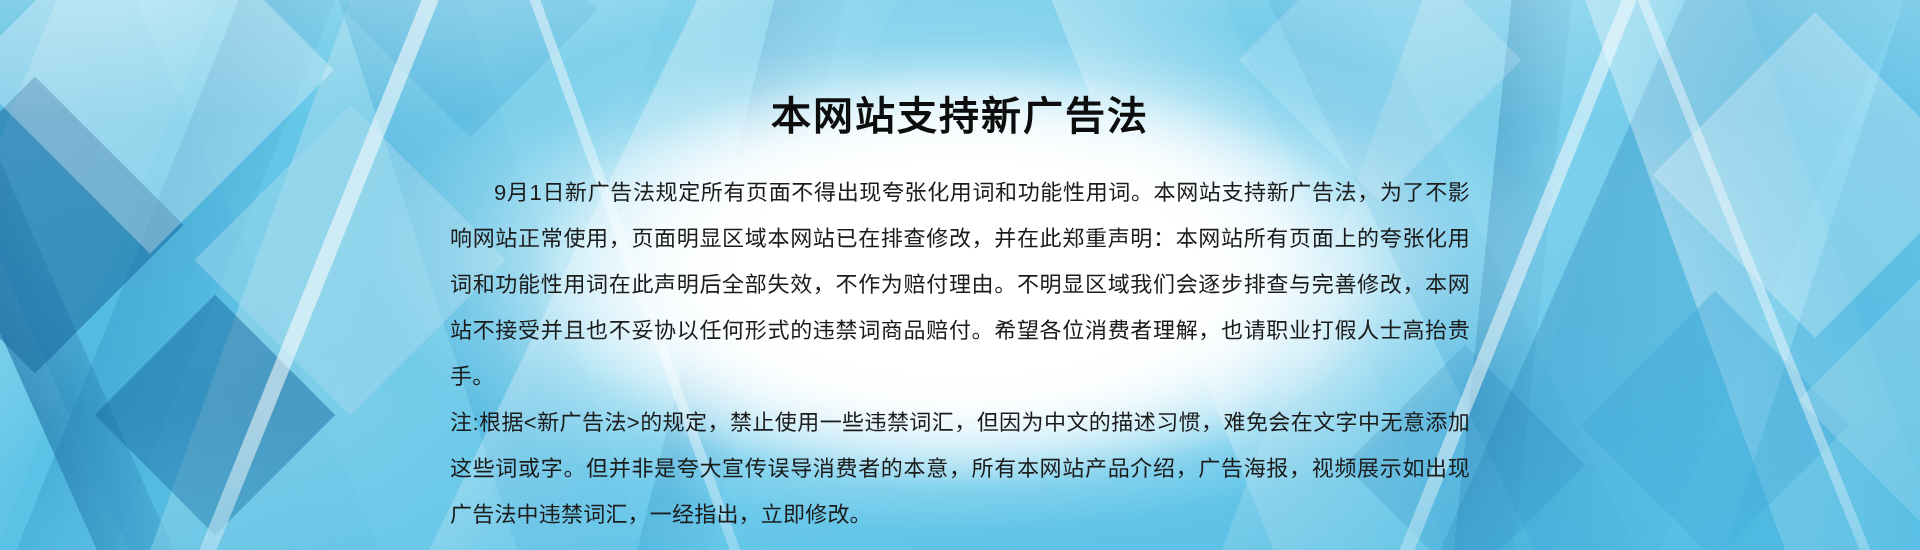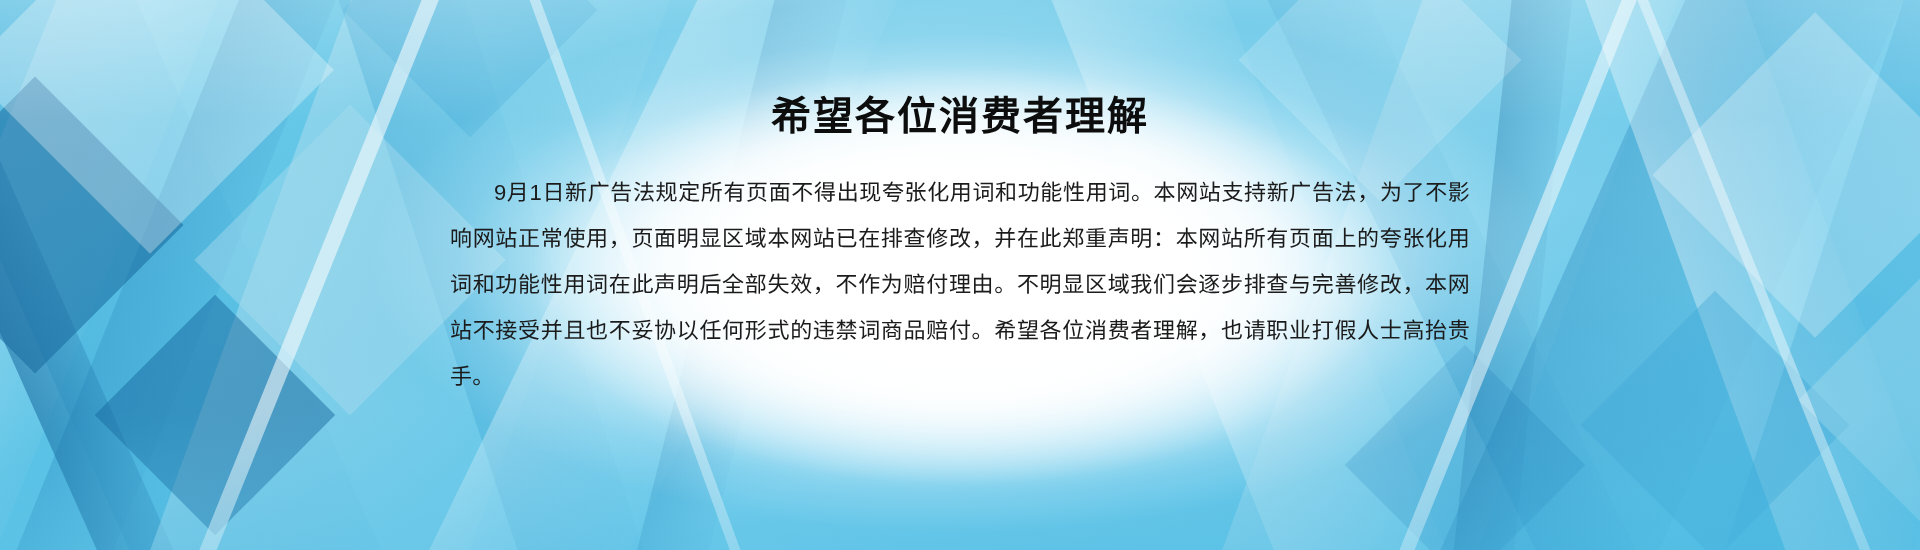--- a/index.html
+++ b/index.html
@@ -181,19 +181,20 @@
     <div class="shard" style="left:0; top:0; width:1920px; height:120px;
                 background:linear-gradient(180deg, rgba(255,255,255,0.22), rgba(255,255,255,0));"></div>
     <div class="shard" style="left:0; bottom:0; width:1920px; height:140px;
                 background:linear-gradient(0deg, rgba(79,188,227,0.35), rgba(79,188,227,0));"></div>
   </div>
 
   <div class="glow"></div>
   <div class="glow2"></div>
 
   <div class="content">
-    <h1 class="title">希望各位消费者理解</h1>
+    <h1 class="title">本网站支持新广告法</h1>
 
     <p class="para para-main">9月1日新广告法规定所有页面不得出现夸张化用词和功能性用词。本网站支持新广告法，为了不影响网站正常使用，页面明显区域本网站已在排查修改，并在此郑重声明：本网站所有页面上的夸张化用词和功能性用词在此声明后全部失效，不作为赔付理由。不明显区域我们会逐步排查与完善修改，本网站不接受并且也不妥协以任何形式的违禁词商品赔付。希望各位消费者理解，也请职业打假人士高抬贵手。</p>
 
+    <p class="para para-note">注:根据&lt;新广告法&gt;的规定，禁止使用一些违禁词汇，但因为中文的描述习惯，难免会在文字中无意添加这些词或字。但并非是夸大宣传误导消费者的本意，所有本网站产品介绍，广告海报，视频展示如出现广告法中违禁词汇，一经指出，立即修改。</p>
   </div>
 
 </div>
 
 </body></html>

